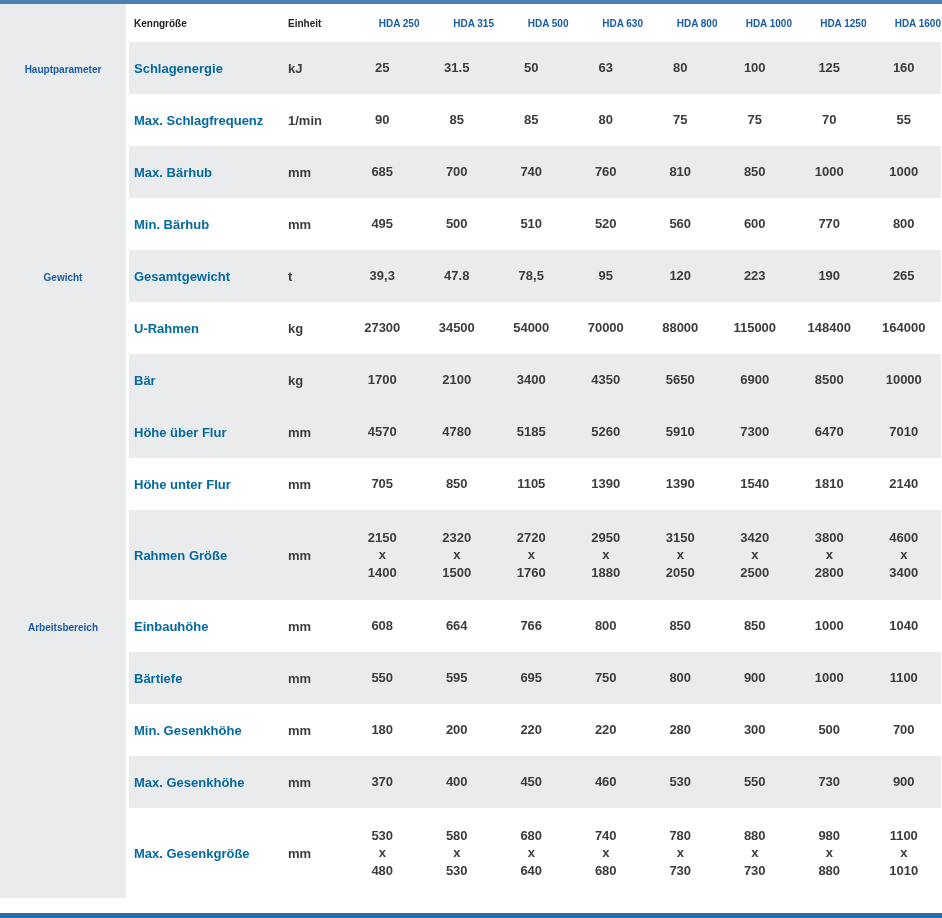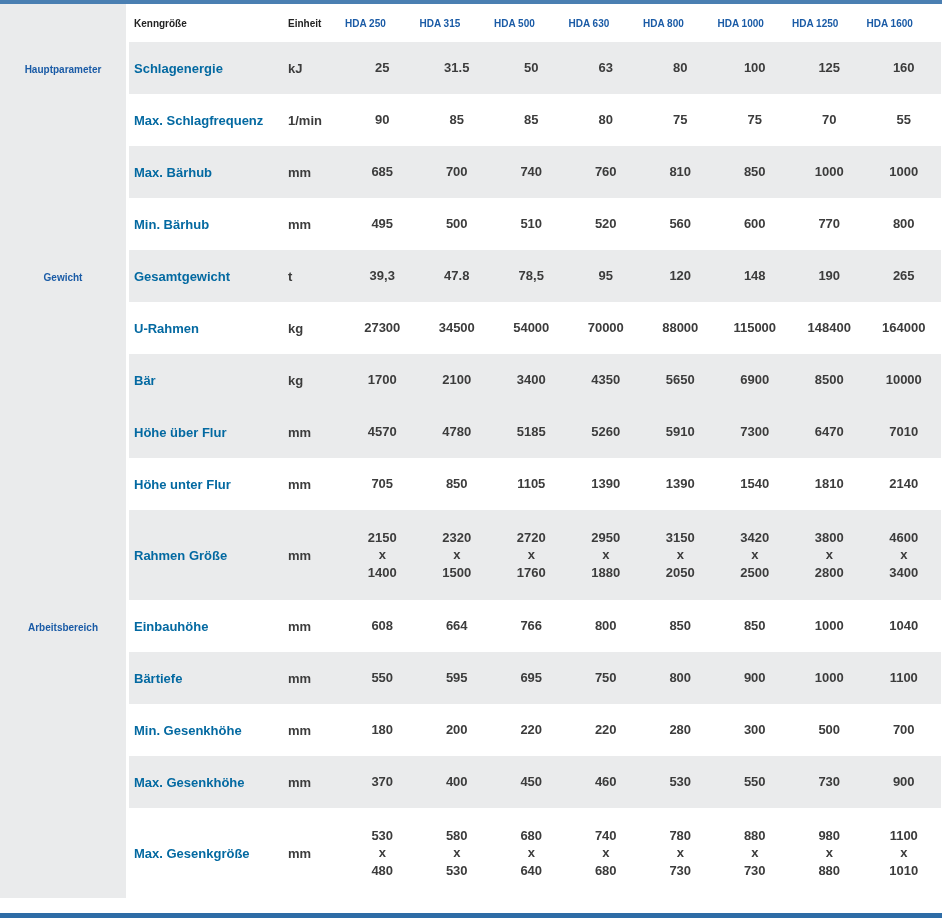--- a/index.html
+++ b/index.html
@@ -20,21 +20,21 @@
     table-layout: fixed;
   }
   col.c-side  { width: 129px; }
   col.c-label { width: 156px; }
   col.c-unit  { width: 60px; }
   col.c-val   { width: 74.5px; }
 
   thead th { height: 38px; vertical-align: middle; font-size: 10px; font-weight: bold; }
   th.h-label, th.h-unit { text-align: left; color: #222222; padding-left: 5px; }
   th.h-unit { padding-left: 3px; }
-  th.h-model { text-align: left; color: var(--accent, #1a5ba6); }
+  th.h-model { text-align: right; color: var(--accent, #1a5ba6); }
 
   tbody td { height: 52px; vertical-align: middle; font-size: 13px; font-weight: bold; color: #3c3c3c; }
   tr.tall td { height: 90px; }
 
   td.sidebar-cell {
     background: var(--gray, #eaebec);
     border-right: 3px solid #ffffff;
     text-align: center;
   }
   th.sidebar-head { background: var(--gray, #eaebec); border-right: 3px solid #ffffff; }
@@ -148,21 +148,21 @@
     <td class="sidebar-cell">
       <span class="group-label">Gewicht</span>
     </td>
     <td class="label-cell">Gesamtgewicht</td>
     <td class="unit-cell">t</td>
   <td class="value-cell">39,3</td>
           <td class="value-cell">47.8</td>
           <td class="value-cell">78,5</td>
           <td class="value-cell">95</td>
           <td class="value-cell">120</td>
-          <td class="value-cell">148</td>
+          <td class="value-cell">223</td>
           <td class="value-cell">190</td>
           <td class="value-cell">265</td>
         </tr>
         <tr>
     <td class="sidebar-cell">
       <span class="group-label"></span>
     </td>
     <td class="label-cell">U-Rahmen</td>
     <td class="unit-cell">kg</td>
   <td class="value-cell">27300</td>

